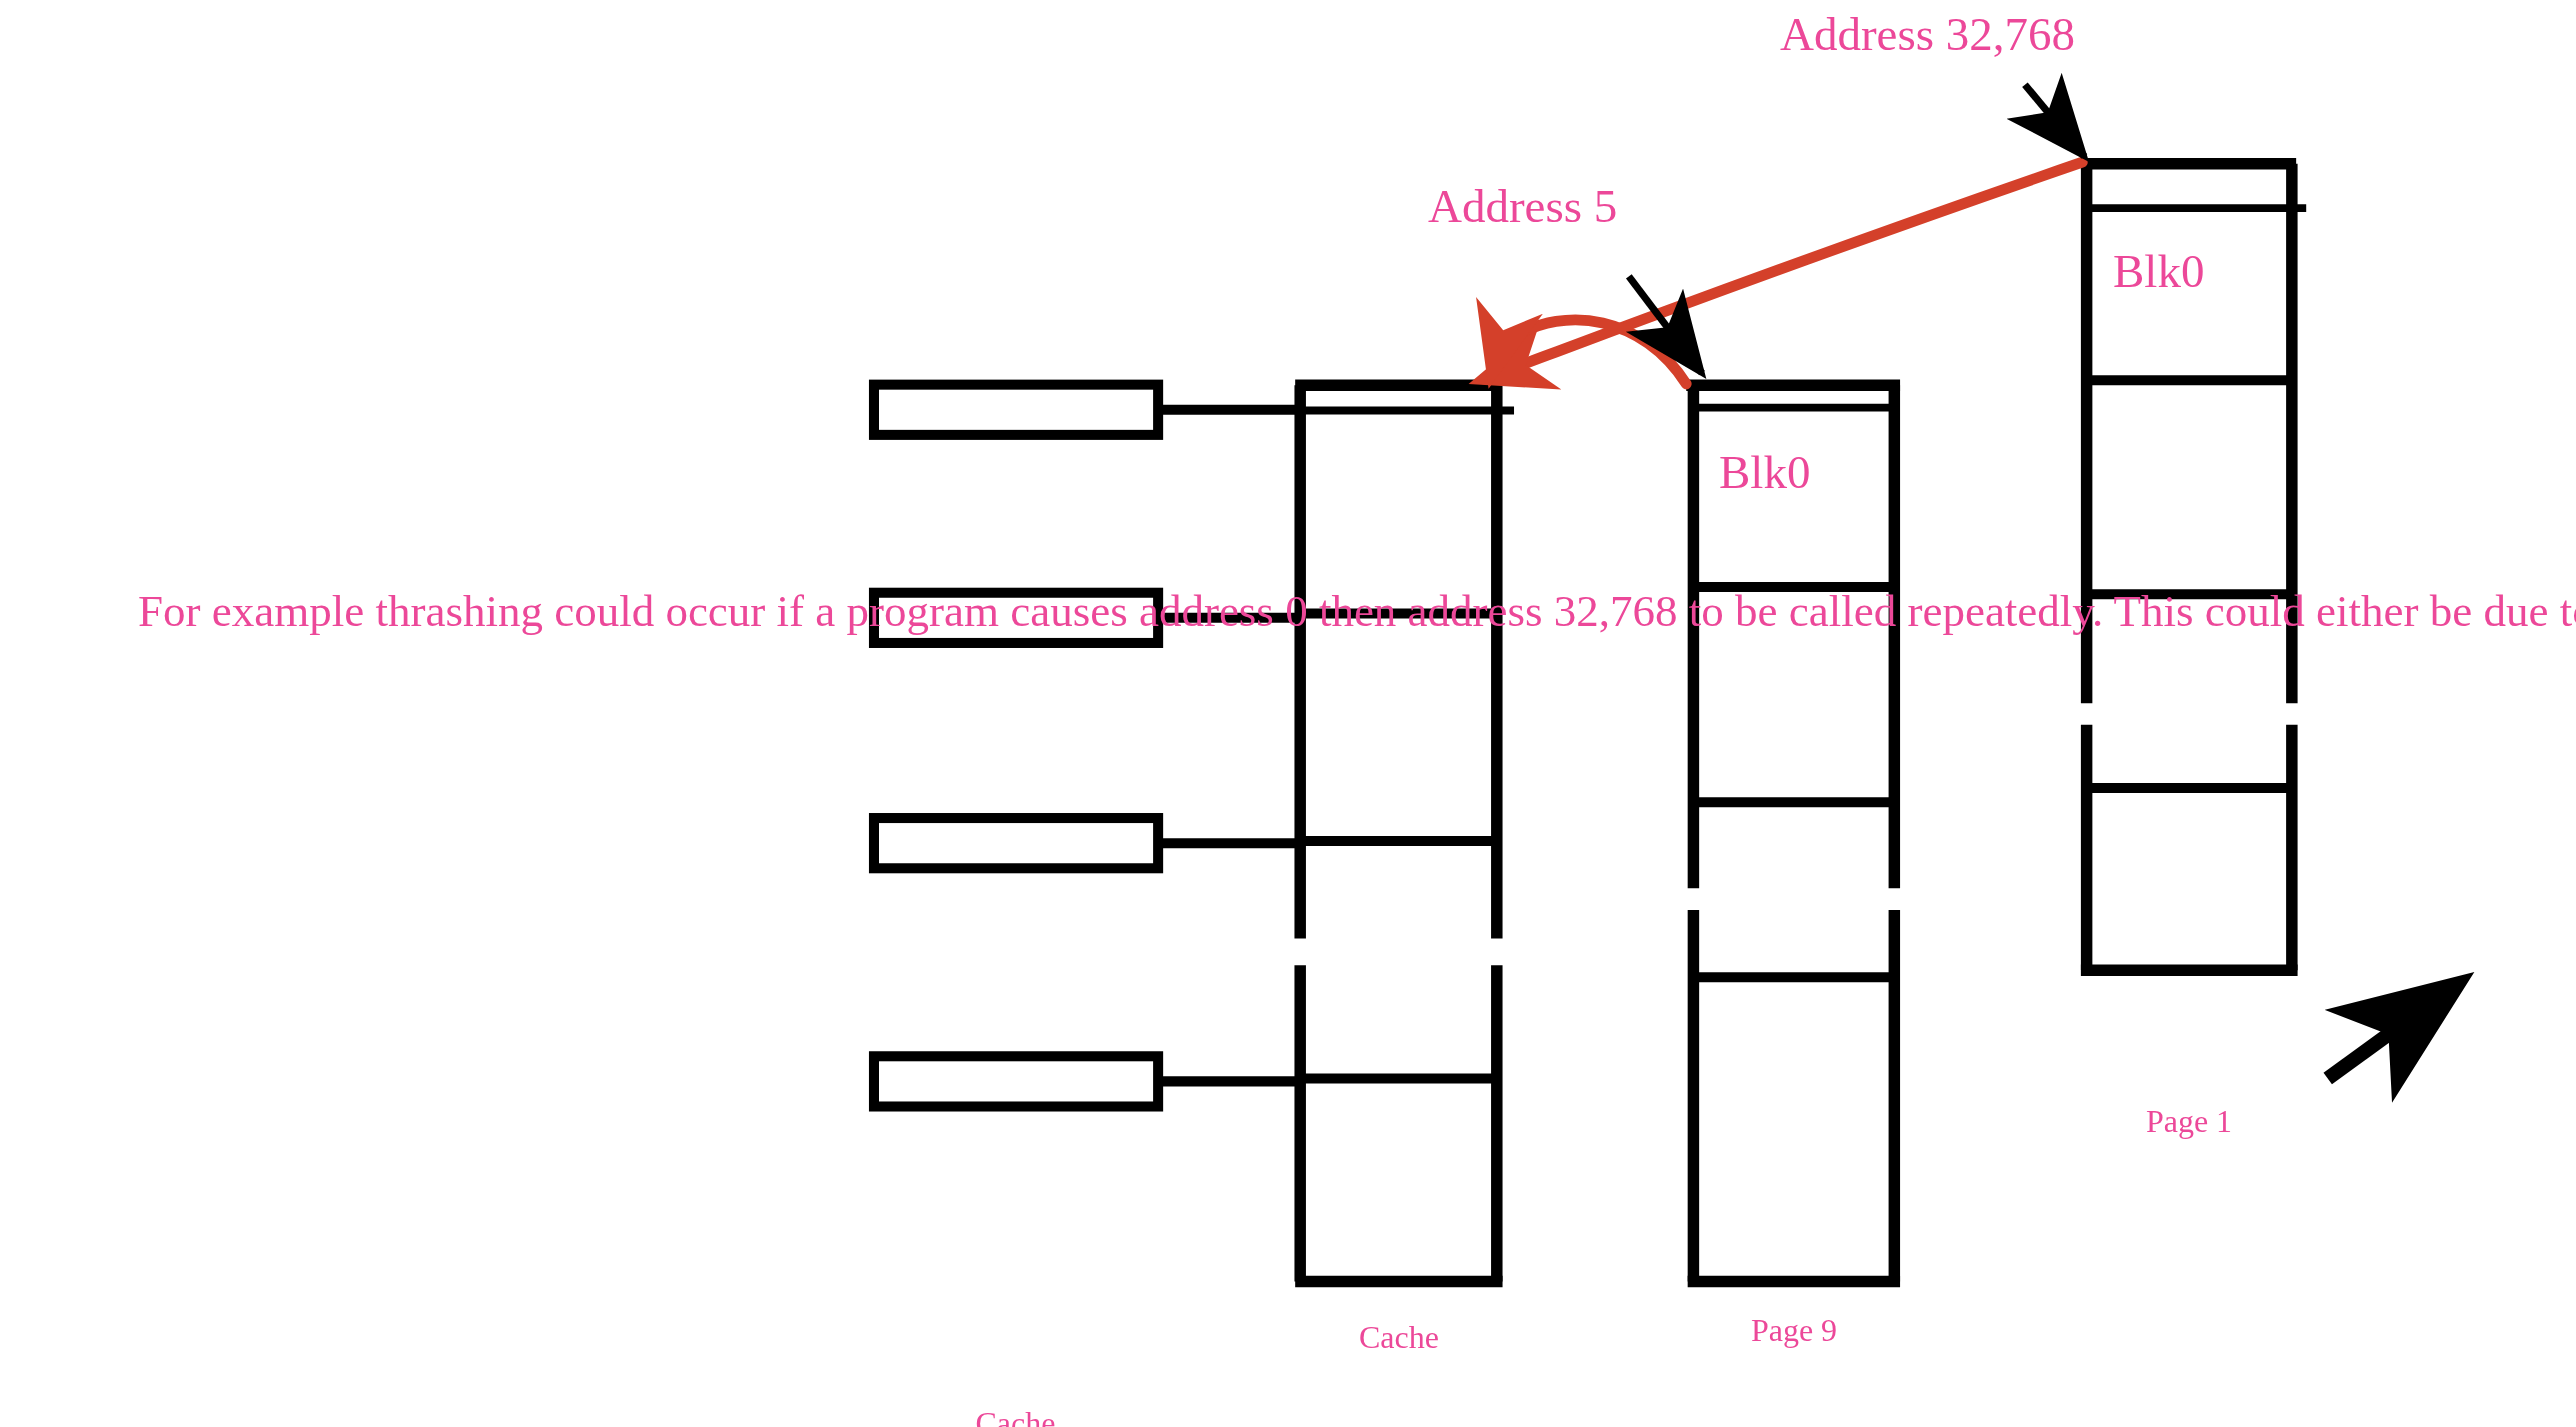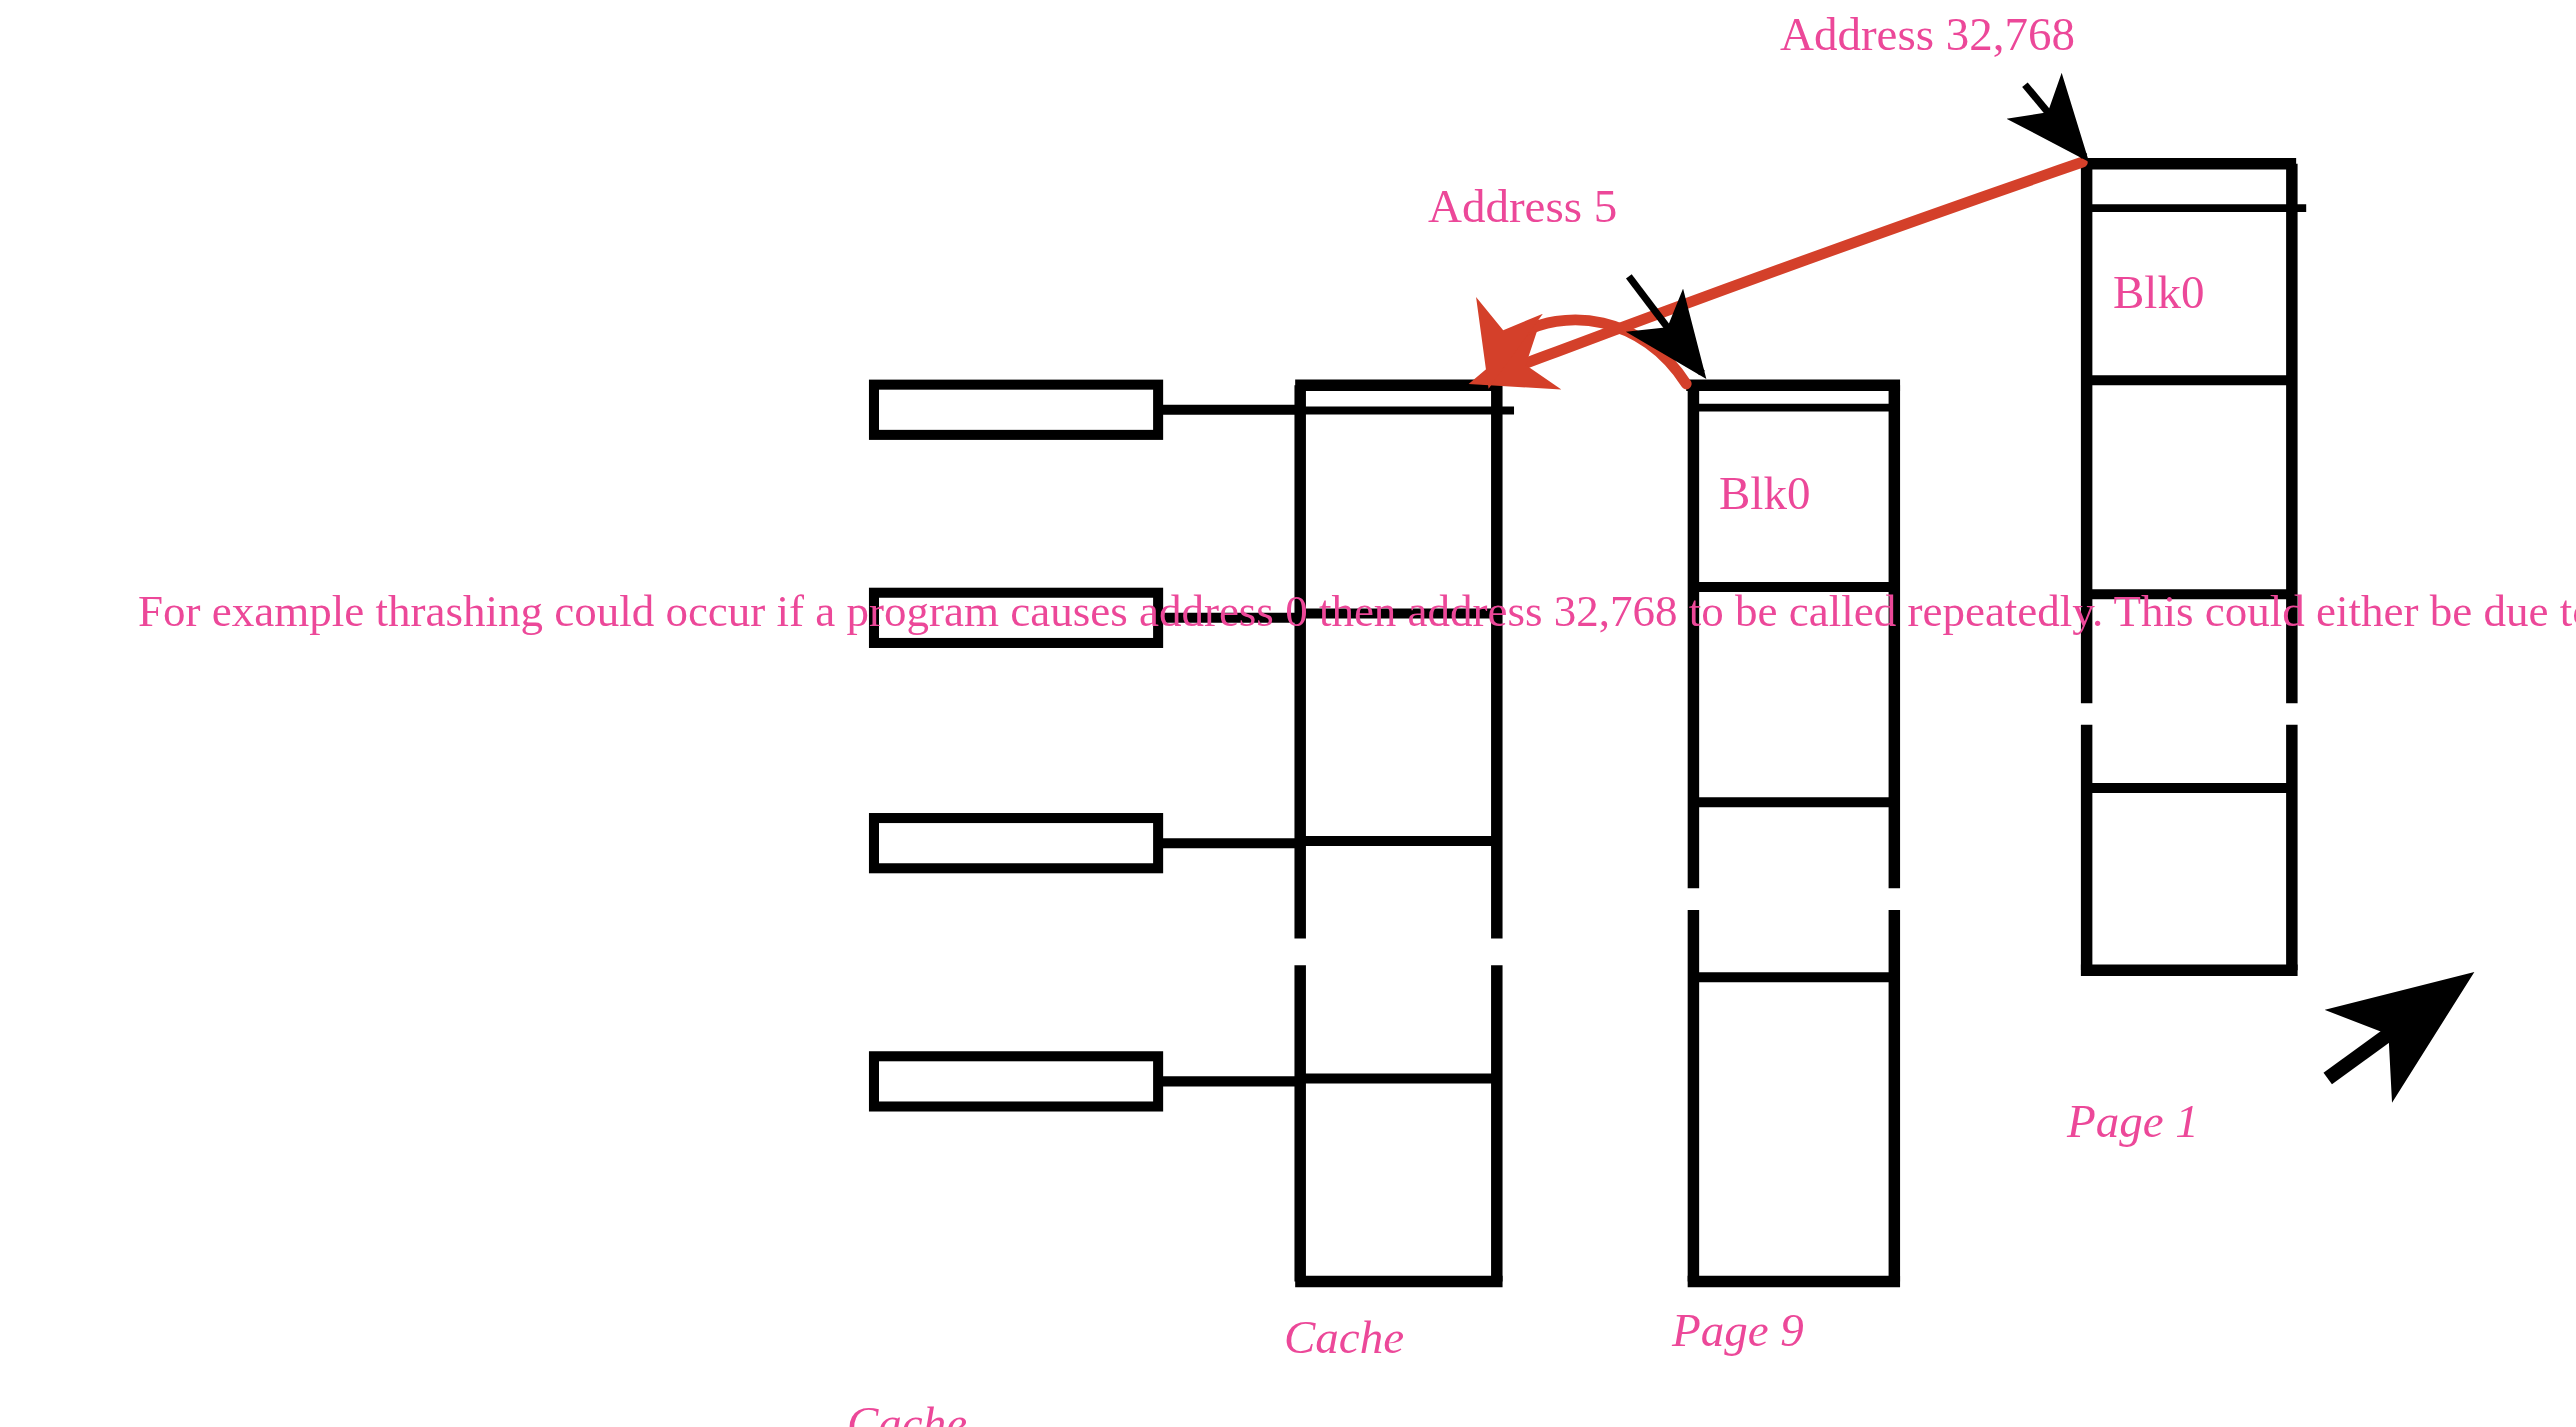--- a/index.html
+++ b/index.html
@@ -21,37 +21,37 @@
     left:138px;
     top:574px;
     width:631px;
     font-size:45px;
     line-height:75px;
     letter-spacing:0px;
   }
 
   
   .caption{
-    font-size:47px;
+    font-size:32px;
     line-height:77px;
+    text-align:center;
     position:absolute;
-    font-style:italic;
   }
   #cache-dir-caption{left:847px; top:1231px; width:337px;}
   #cache-caption{left:1284px; top:1299px; width:230px;}
   #page0-caption{left:1672px; top:1292px; width:244px;}
   #page1-caption{left:2067px; top:1083px; width:244px;}
 
   
   .arrow-label{font-size:47px; position:absolute; white-space:nowrap;}
   #label-addr0{left:1428px; top:179px;}
   #label-addr32768{left:1780px; top:7.2px;}
 
   
-  .blk-label{position:absolute; font-size:47px; white-space:nowrap;margin-top:21px;}
+  .blk-label{position:absolute; font-size:47px; white-space:nowrap;}
   #blk0-page0{left:1719px; top:445px;}
   #blk0-page1{left:2113px; top:244px;}
 </style>
 </head>
 <body>
 
 <div id="page">
 
   <svg id="svg-layer" viewBox="0 0 3590 1990">
     <defs>

